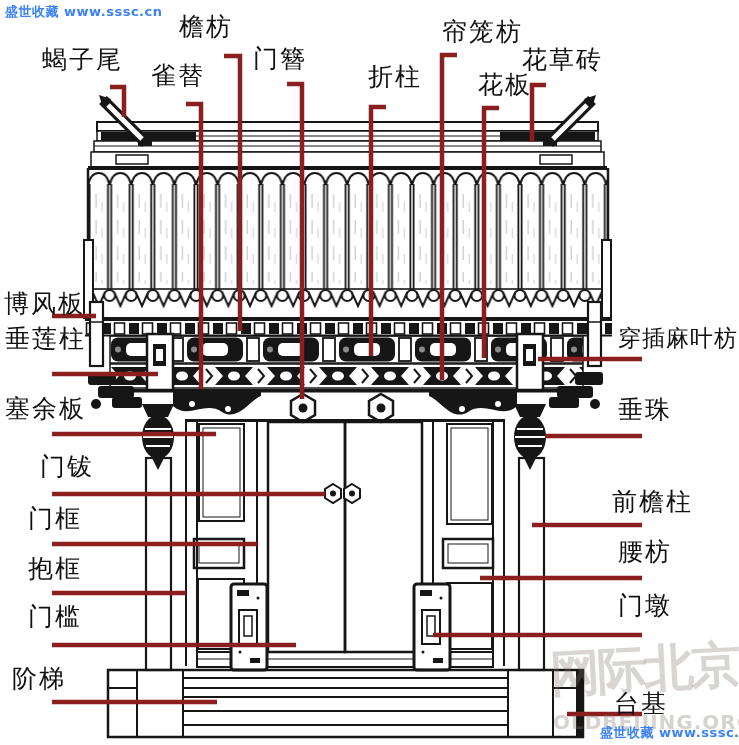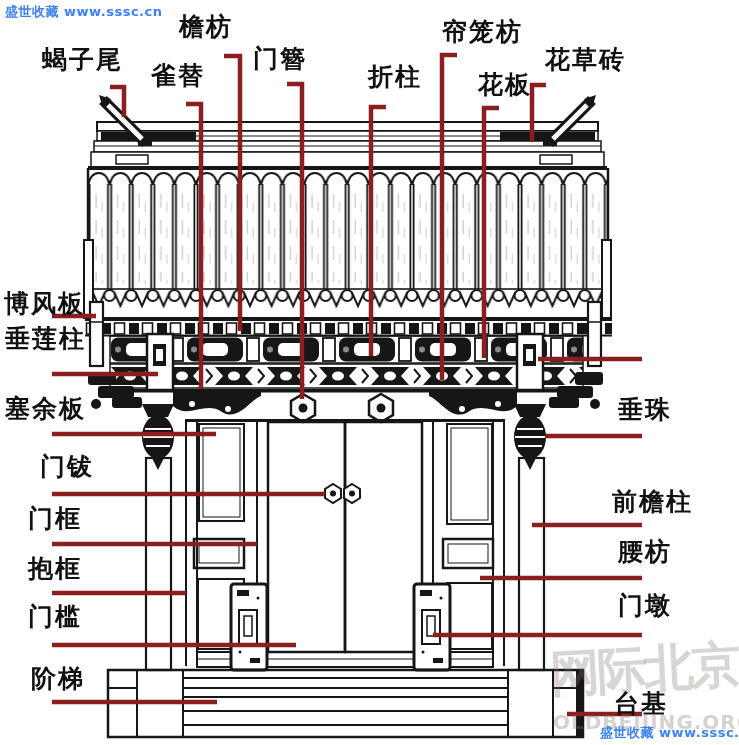--- a/index.html
+++ b/index.html
@@ -1,19 +1,19 @@
 <!DOCTYPE html>
 <html><head>
 <meta charset="utf-8">
 <style>
   html,body{margin:0;padding:0;background:#ffffff;}
   #stage{position:relative;width:739px;height:745px;background:#ffffff;overflow:hidden;
          font-family:"DejaVu Sans","Liberation Sans",sans-serif;}
   #gate-svg{position:absolute;left:0;top:0;}
-  .lbl{position:absolute;font-weight:bold;font-size:25px;line-height:1.05;color:#111111;
+  .lbl{position:absolute;font-weight:normal;font-size:25px;line-height:1.05;color:#111111;
        letter-spacing:2px;white-space:nowrap;}
   .lbl.small{font-size:23px;letter-spacing:1px;}
   .wm{position:absolute;font-weight:bold;font-size:13px;color:#3b82f6;letter-spacing:0.5px;white-space:nowrap;}
   .wm-faint{position:absolute;left:550px;top:636px;width:200px;
             font-family:"DejaVu Serif","Liberation Serif",serif;font-weight:bold;font-size:50px;
             color:rgba(128,117,108,0.30);letter-spacing:-3px;transform:rotate(-3deg);white-space:nowrap;}
   .wm-latin{position:absolute;left:553px;top:710px;font-weight:bold;font-size:20px;
             color:rgba(128,117,108,0.33);letter-spacing:1px;white-space:nowrap;}
 </style>
 </head>
@@ -262,29 +262,30 @@
   <div class="wm-faint">网际北京</div>
   <div class="wm-latin">OLDBEIJING.ORG</div>
 
   <div class="lbl" style="left:42px;top:47px">蝎子尾</div>
   <div class="lbl" style="left:179px;top:14px">檐枋</div>
   <div class="lbl" style="left:151px;top:63px">雀替</div>
   <div class="lbl" style="left:253px;top:46px">门簪</div>
   <div class="lbl" style="left:368px;top:64px">折柱</div>
   <div class="lbl" style="left:442px;top:19px">帘笼枋</div>
   <div class="lbl" style="left:478px;top:72px">花板</div>
-  <div class="lbl" style="left:545px;top:47px">花草砖</div>
+  <div class="lbl" style="left:522px;top:47px">花草砖</div>
   <div class="lbl" style="left:4px;top:291px">博风板</div>
   <div class="lbl" style="left:5px;top:326px">垂莲柱</div>
   <div class="lbl" style="left:5px;top:396px">塞余板</div>
   <div class="lbl" style="left:40px;top:454px">门钹</div>
   <div class="lbl" style="left:28px;top:506px">门框</div>
   <div class="lbl" style="left:28px;top:556px">抱框</div>
   <div class="lbl" style="left:28px;top:604px">门槛</div>
-  <div class="lbl" style="left:31px;top:666px">阶梯</div>
+  <div class="lbl" style="left:12px;top:666px">阶梯</div>
+  <div class="lbl small" style="left:618px;top:326px">穿插麻叶枋</div>
   <div class="lbl" style="left:618px;top:397px">垂珠</div>
   <div class="lbl" style="left:612px;top:489px">前檐柱</div>
   <div class="lbl" style="left:618px;top:539px">腰枋</div>
   <div class="lbl" style="left:618px;top:593px">门墩</div>
   <div class="lbl" style="left:614px;top:691px">台基</div>
 
   <div class="wm" style="left:5px;top:3px">盛世收藏 www.sssc.cn</div>
   <div class="wm" style="left:600px;top:724px">盛世收藏 www.sssc.cn</div>
 
 </div>

